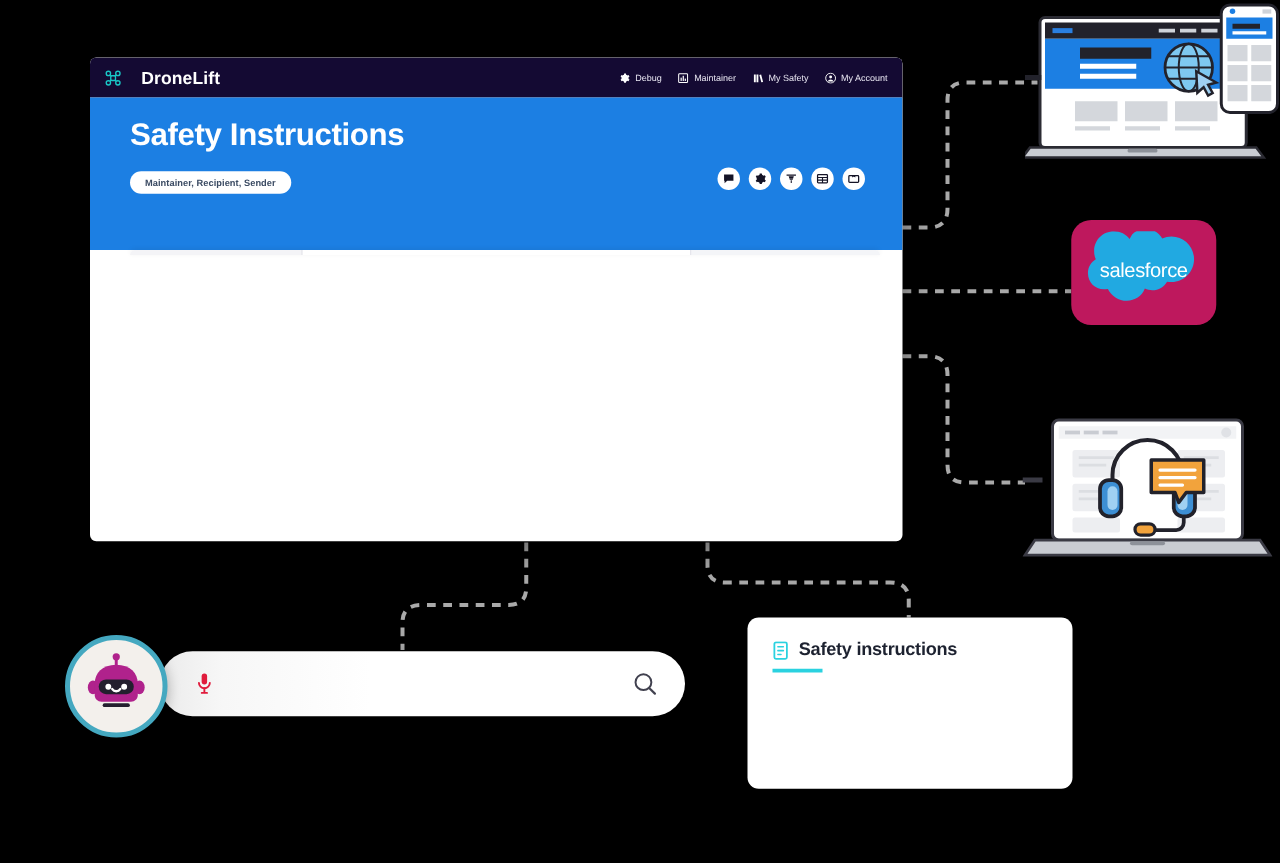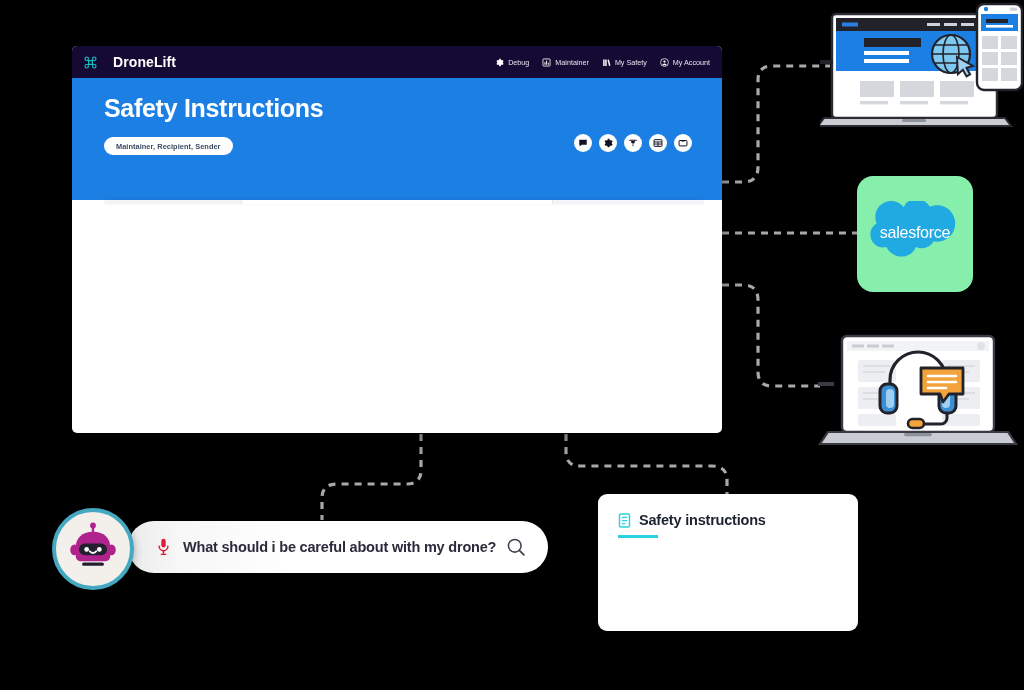--- a/index.html
+++ b/index.html
@@ -83,22 +83,22 @@
     box-shadow:0 5px 18px rgba(0,0,0,.3);
   }
   .answer-head{ display:flex; align-items:center; gap:8px; }
   .answer-head h3{ font-size:14.5px; color:#1d2230; font-weight:bold; letter-spacing:-.2px;}
   .answer-rule{ width:40px; height:3px; background:#2ad2e0; margin:7px 0 9px; }
   .answer p{ font-size:8.6px; line-height:1.65; color:#4e5668; }
 
   
   .illus{ position:absolute; }
   .sf-card{
-    position:absolute; left:857px; top:176px; width:116px; height:116px;
-    background:#86efac; border-radius:16px; display:flex; align-items:center; justify-content:center;
+    position:absolute; left:857px; top:176px; width:116px; height:84px;
+    background:#be185d; border-radius:16px; display:flex; align-items:center; justify-content:center;
     box-shadow:0 4px 14px rgba(0,0,0,.25);
   }
 </style>
 </head>
 <body>
 
 <div class="stage">
 
   <svg class="connectors" width="1024" height="690">
     <g fill="none" stroke="#a9a9a9" stroke-width="3.2" stroke-dasharray="7 6" stroke-linecap="butt">
@@ -230,21 +230,20 @@
     </div>
   </div>
 
   <div class="chatbar">
     <svg width="15" height="19" viewBox="0 0 24 30">
       <rect x="8.5" y="1" width="7" height="14" rx="3.5" fill="#e01b3c"></rect>
       <path d="M5 13a7 7 0 0 0 14 0" fill="none" stroke="#e01b3c" stroke-width="2.4" stroke-linecap="round"></path>
       <path d="M12 20v5" stroke="#e01b3c" stroke-width="2.4" stroke-linecap="round"></path>
       <path d="M8.5 26h7" stroke="#e01b3c" stroke-width="2.2" stroke-linecap="round"></path>
     </svg>
-    <span class="chat-q">What should i be careful about with my drone?</span>
     <svg class="chat-search" width="20" height="20" viewBox="0 0 24 24">
       <circle cx="10.5" cy="10.5" r="7.6" fill="none" stroke="#41414f" stroke-width="1.9"></circle>
       <path stroke="#41414f" stroke-width="2.1" stroke-linecap="round" d="M16 16 L21.5 21.5"></path>
     </svg>
   </div>
 
   <div class="avatar">
     <svg width="58" height="58" viewBox="0 0 64 64">
       <path d="M32 7v7" stroke="#b0228c" stroke-width="2.6" stroke-linecap="round"></path>
       <circle cx="32" cy="6" r="3.2" fill="#b0228c"></circle>

